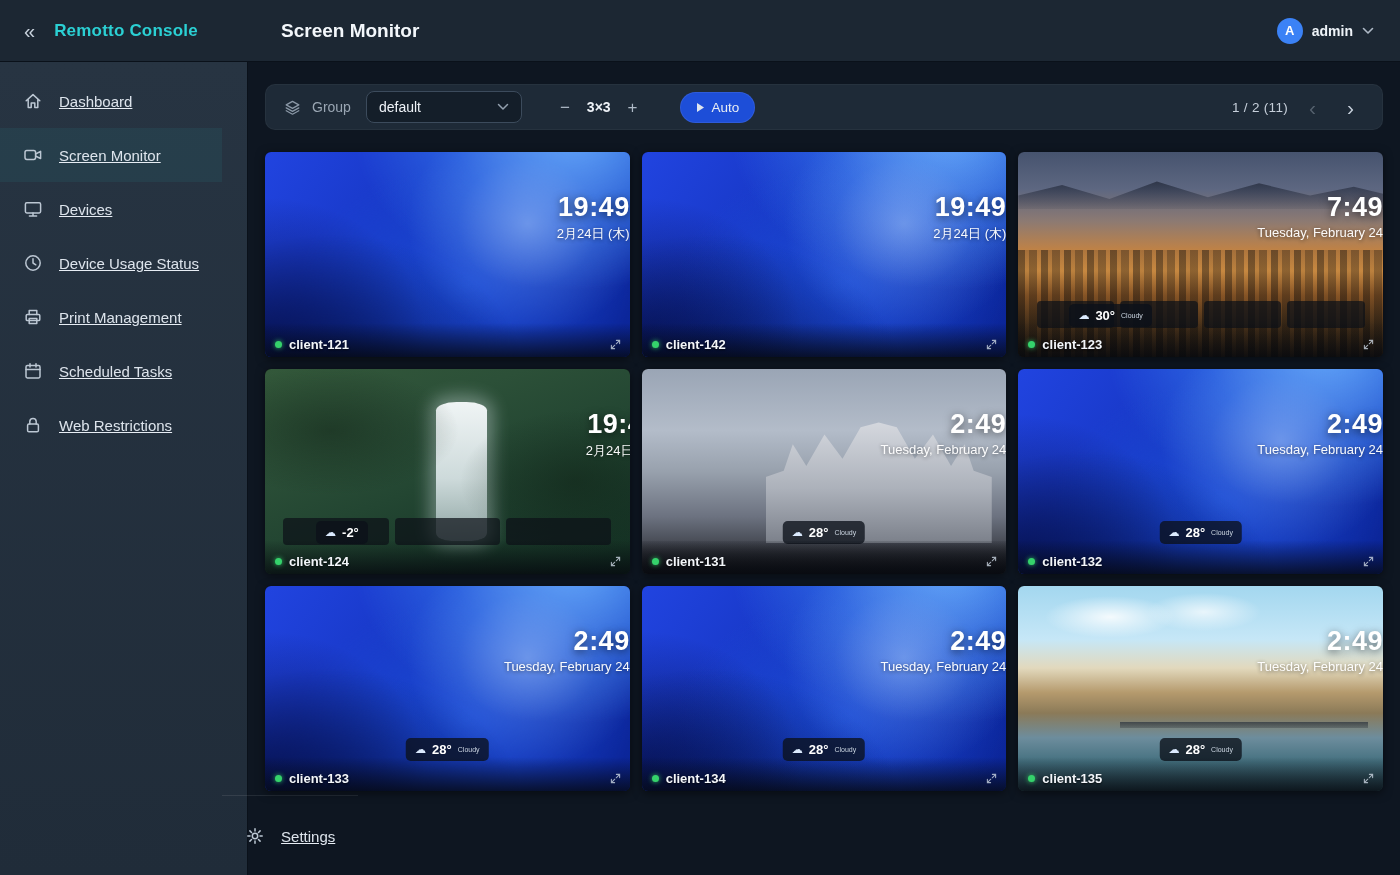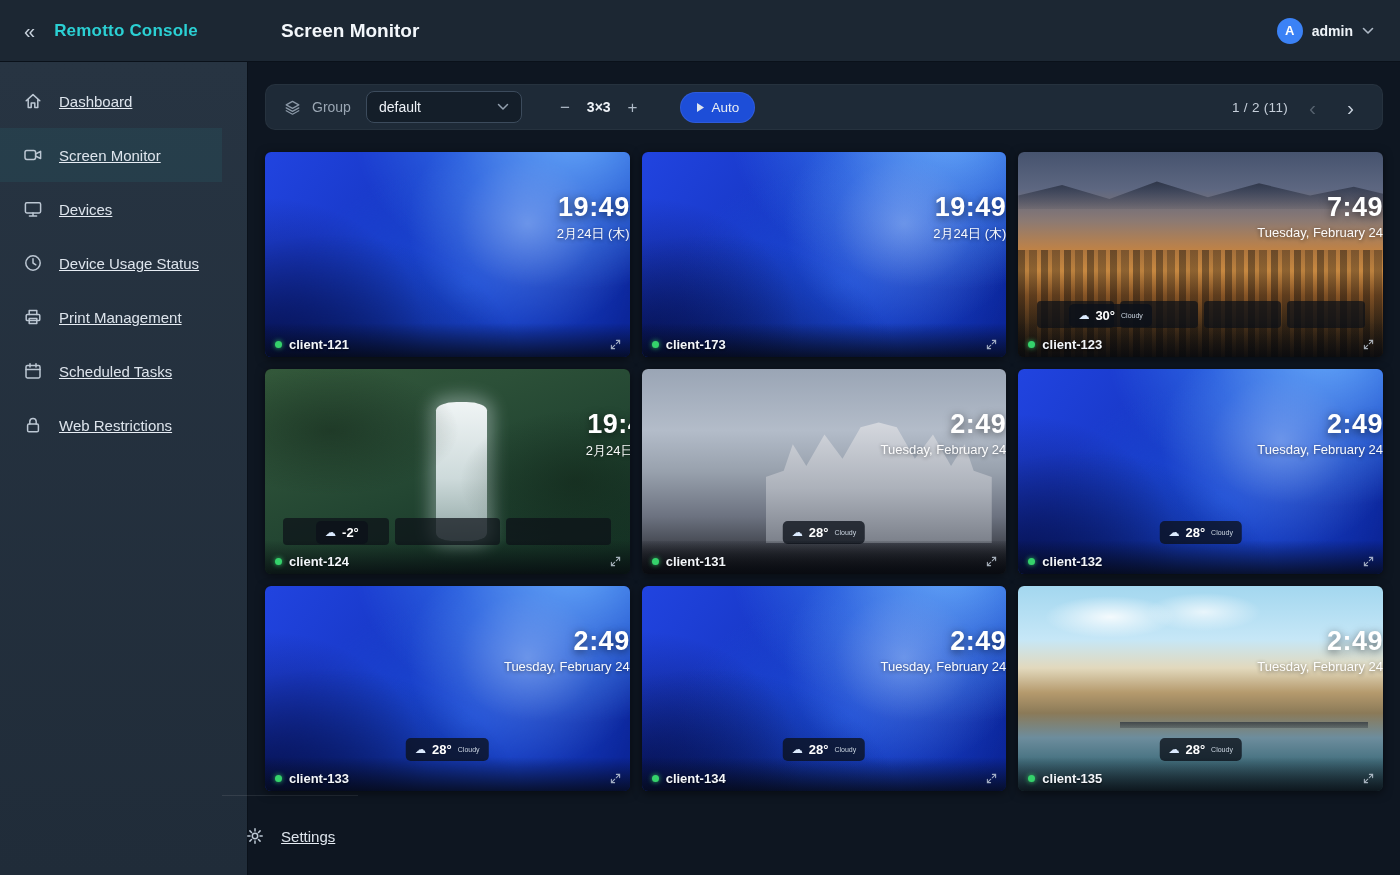--- a/index.html
+++ b/index.html
@@ -321,21 +321,21 @@
         </div>
         <div class="tile">
           <div class="screen wp-win11">
             <div class="clock clock-center">
               <div class="time">19:49</div>
               <div class="date">2月24日 (木)</div>
             </div>
           </div>
           <div class="tile-footer">
             <span class="dot"></span>
-            <span class="tile-name">client-173</span>
+            <span class="tile-name">client-142</span>
             <span class="expand">
               <svg width="11" height="11" viewBox="0 0 12 12">
                 <path d="M7 1.5h3.5V5 M10.5 1.5 6.8 5.2 M5 10.5H1.5V7 M1.5 10.5 5.2 6.8" fill="none" stroke="currentColor" stroke-width="1.2" stroke-linecap="round"></path>
               </svg>
             </span>
           </div>
         </div>
         <div class="tile">
           <div class="screen wp-city-night">
             <div class="clock clock-center">

